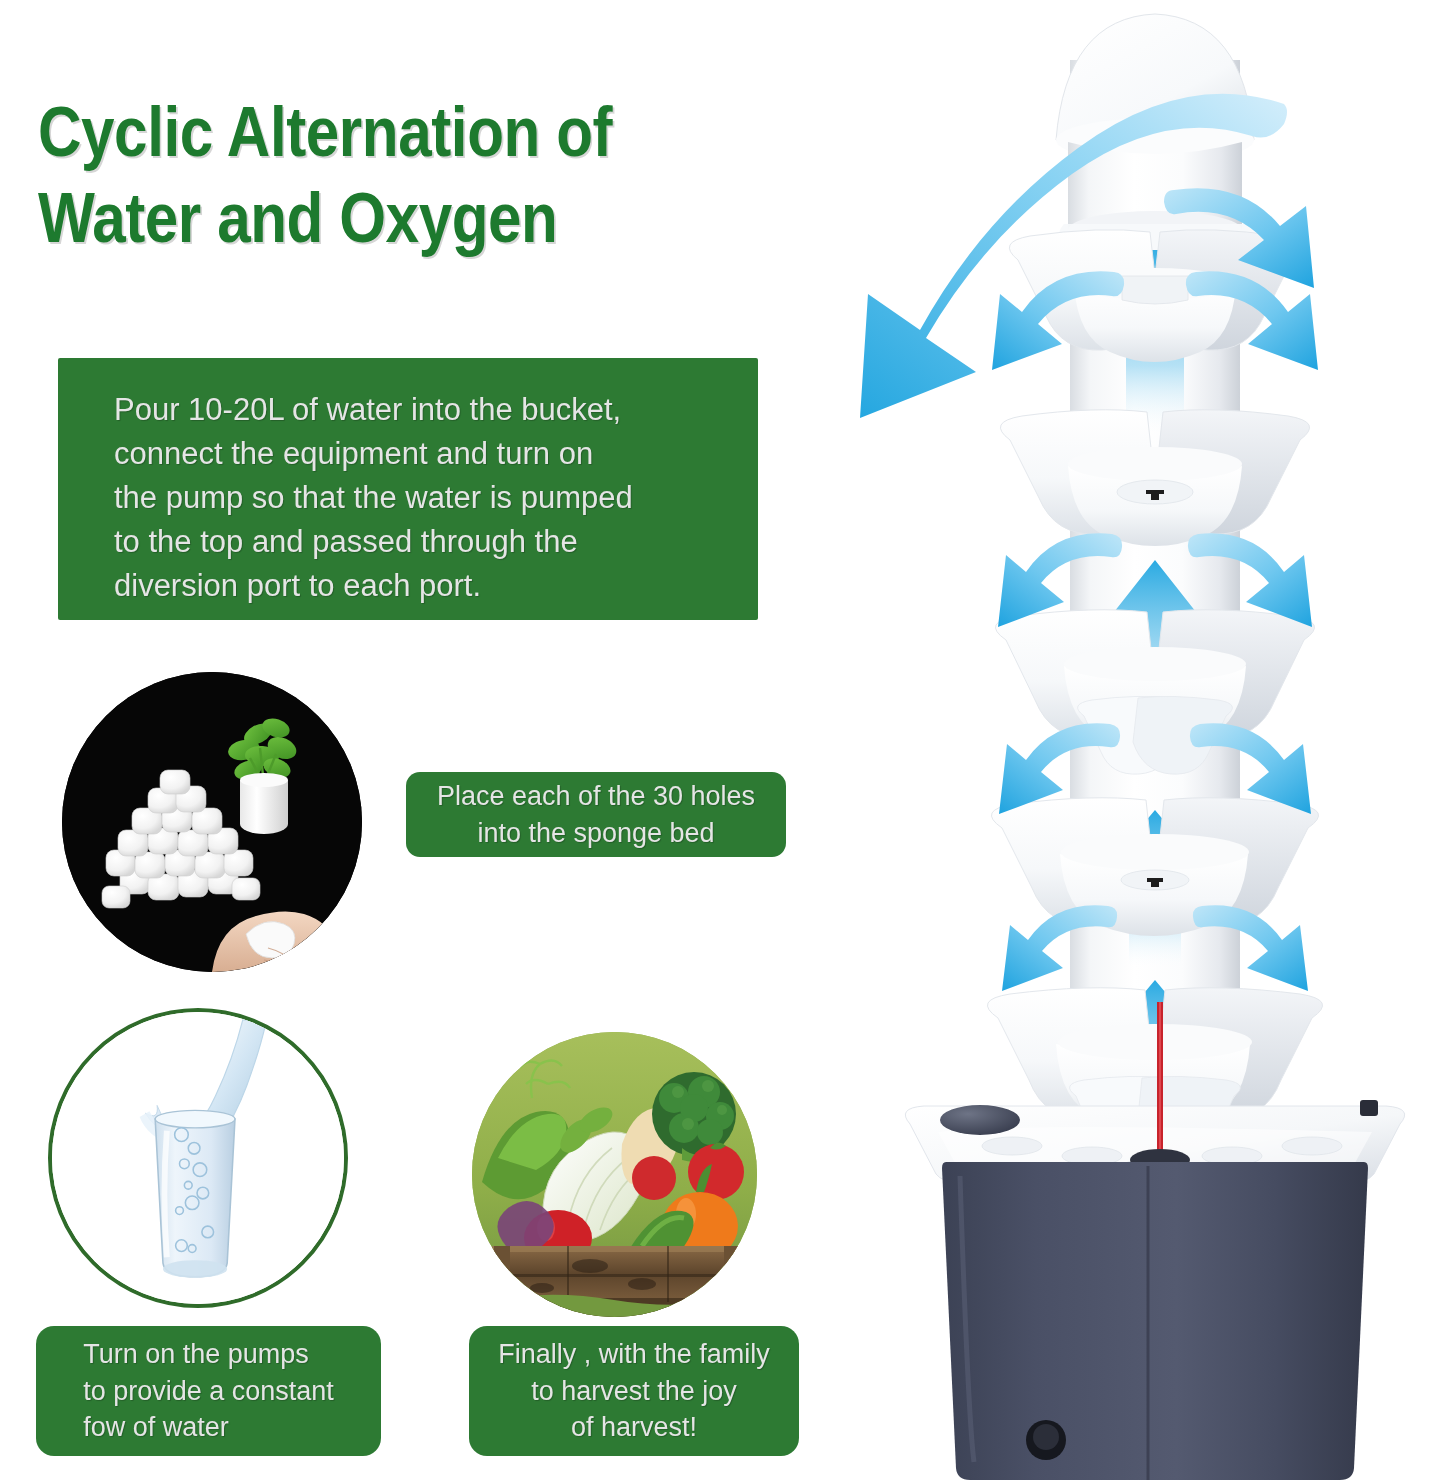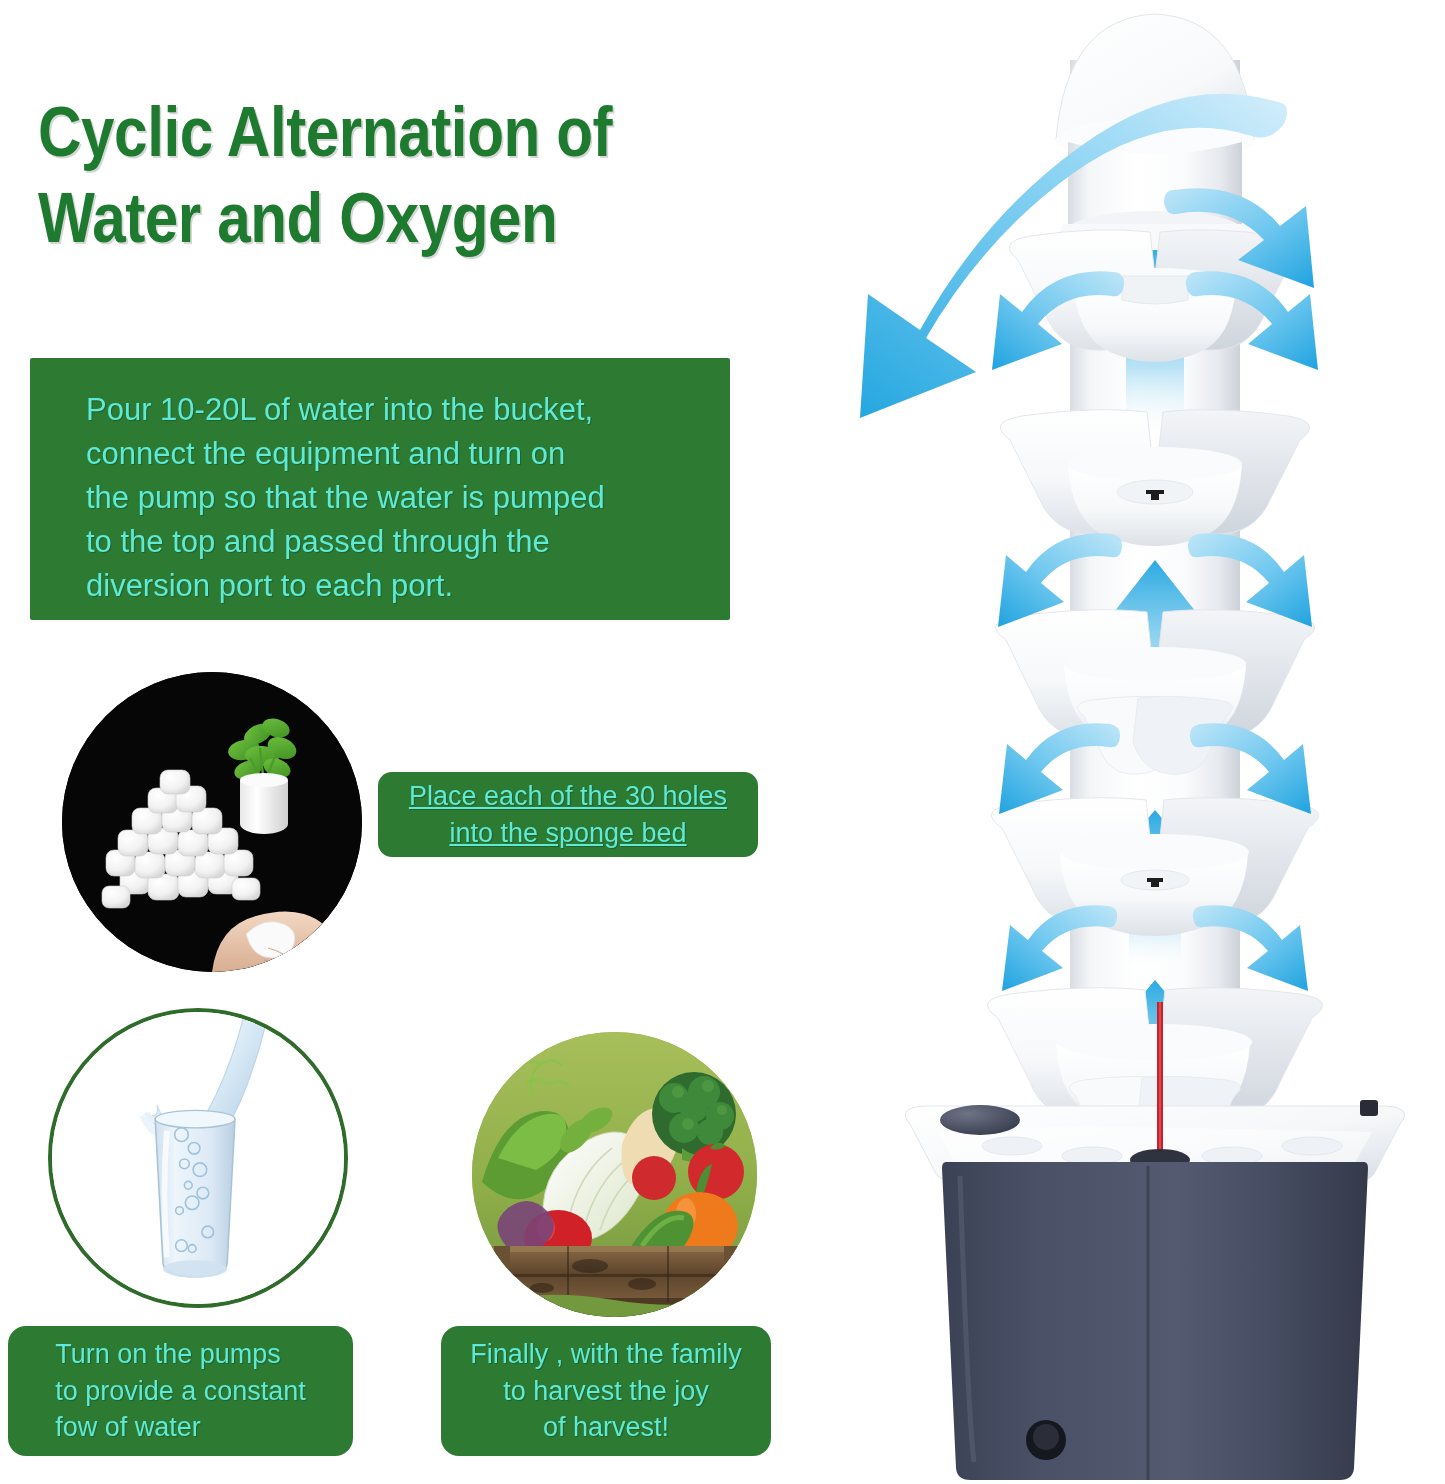--- a/index.html
+++ b/index.html
@@ -31,23 +31,24 @@
     transform: scaleX(0.86);
     transform-origin: left top;
     text-shadow: 2px 2px 0 rgba(120,120,120,0.30);
     white-space: pre-line;
   }
 
   
   .gbox {
     position: absolute;
     background: #2d7a33;
-    color: #5eead4;
+    color: #e5e5e5;
     box-sizing: border-box;
     text-shadow: 1px 1px 1px rgba(0,0,0,0.22);
+    margin-left: 28px;
   }
   .gbox-main {
     left: 30px;
     top: 358px;
     width: 700px;
     height: 262px;
     padding: 30px 26px 0 56px;
     font-size: 31px;
     line-height: 1.42;
     border-radius: 2px;
@@ -59,21 +60,20 @@
     width: 380px;
     height: 85px;
     border-radius: 14px;
     display: flex;
     align-items: center;
     justify-content: center;
     text-align: center;
     font-size: 27px;
     line-height: 1.34;
     white-space: pre-line;
-    text-decoration: underline;
   }
   .gbox-pump {
     left: 8px;
     top: 1326px;
     width: 345px;
     height: 130px;
     border-radius: 18px;
     display: flex;
     align-items: center;
     justify-content: center;

